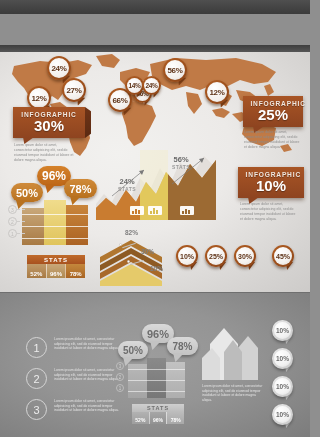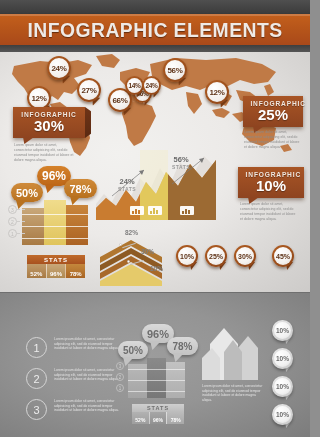--- a/index.html
+++ b/index.html
@@ -245,24 +245,20 @@
     background:#c9c9c9;clip-path:polygon(0 0,100% 0,15% 100%);
   }
 </style>
 </head>
 <body>
 
 <div id="stage">
 
   <div class="topdark"></div>
 
-  <div class="banner">
-    <div class="banner-stripe-top"></div>
-    <div class="banner-title">INFOGRAPHIC ELEMENTS</div>
-  </div>
   <div class="botdark"></div>
 
   <div class="panel-light"></div>
 
   <div class="map">
     <svg width="310" height="108" viewBox="0 0 310 108" xmlns="http://www.w3.org/2000/svg">
       <g fill="#c07a46">
 
         <path d="M14 14 L40 9 L62 11 L78 8 L92 13 L86 22 L74 26 L80 34 L72 42 L64 40 L58 48 L52 44 L46 50 L38 44 L30 46 L24 36 L18 30 L12 22 Z"></path>
         <path d="M50 52 L60 50 L68 56 L62 62 L54 60 Z"></path>
@@ -293,21 +289,21 @@
         <path d="M264 34 L270 32 L274 40 L268 44 Z"></path>
       </g>
     </svg>
   </div>
 
   <div class="pin" style="left:47px;top:56px;">
     <div class="tail"></div>
     <div class="ring"></div>
     <div class="inner">24%</div>
   </div>
-  <div class="pin" style="left:77px;top:78px;">
+  <div class="pin" style="left:62px;top:78px;">
     <div class="tail"></div>
     <div class="ring"></div>
     <div class="inner">27%</div>
   </div>
   <div class="pin" style="left:27px;top:86px;">
     <div class="tail"></div>
     <div class="ring"></div>
     <div class="inner">12%</div>
   </div>
   <div class="pin front" style="left:108px;top:88px;">

